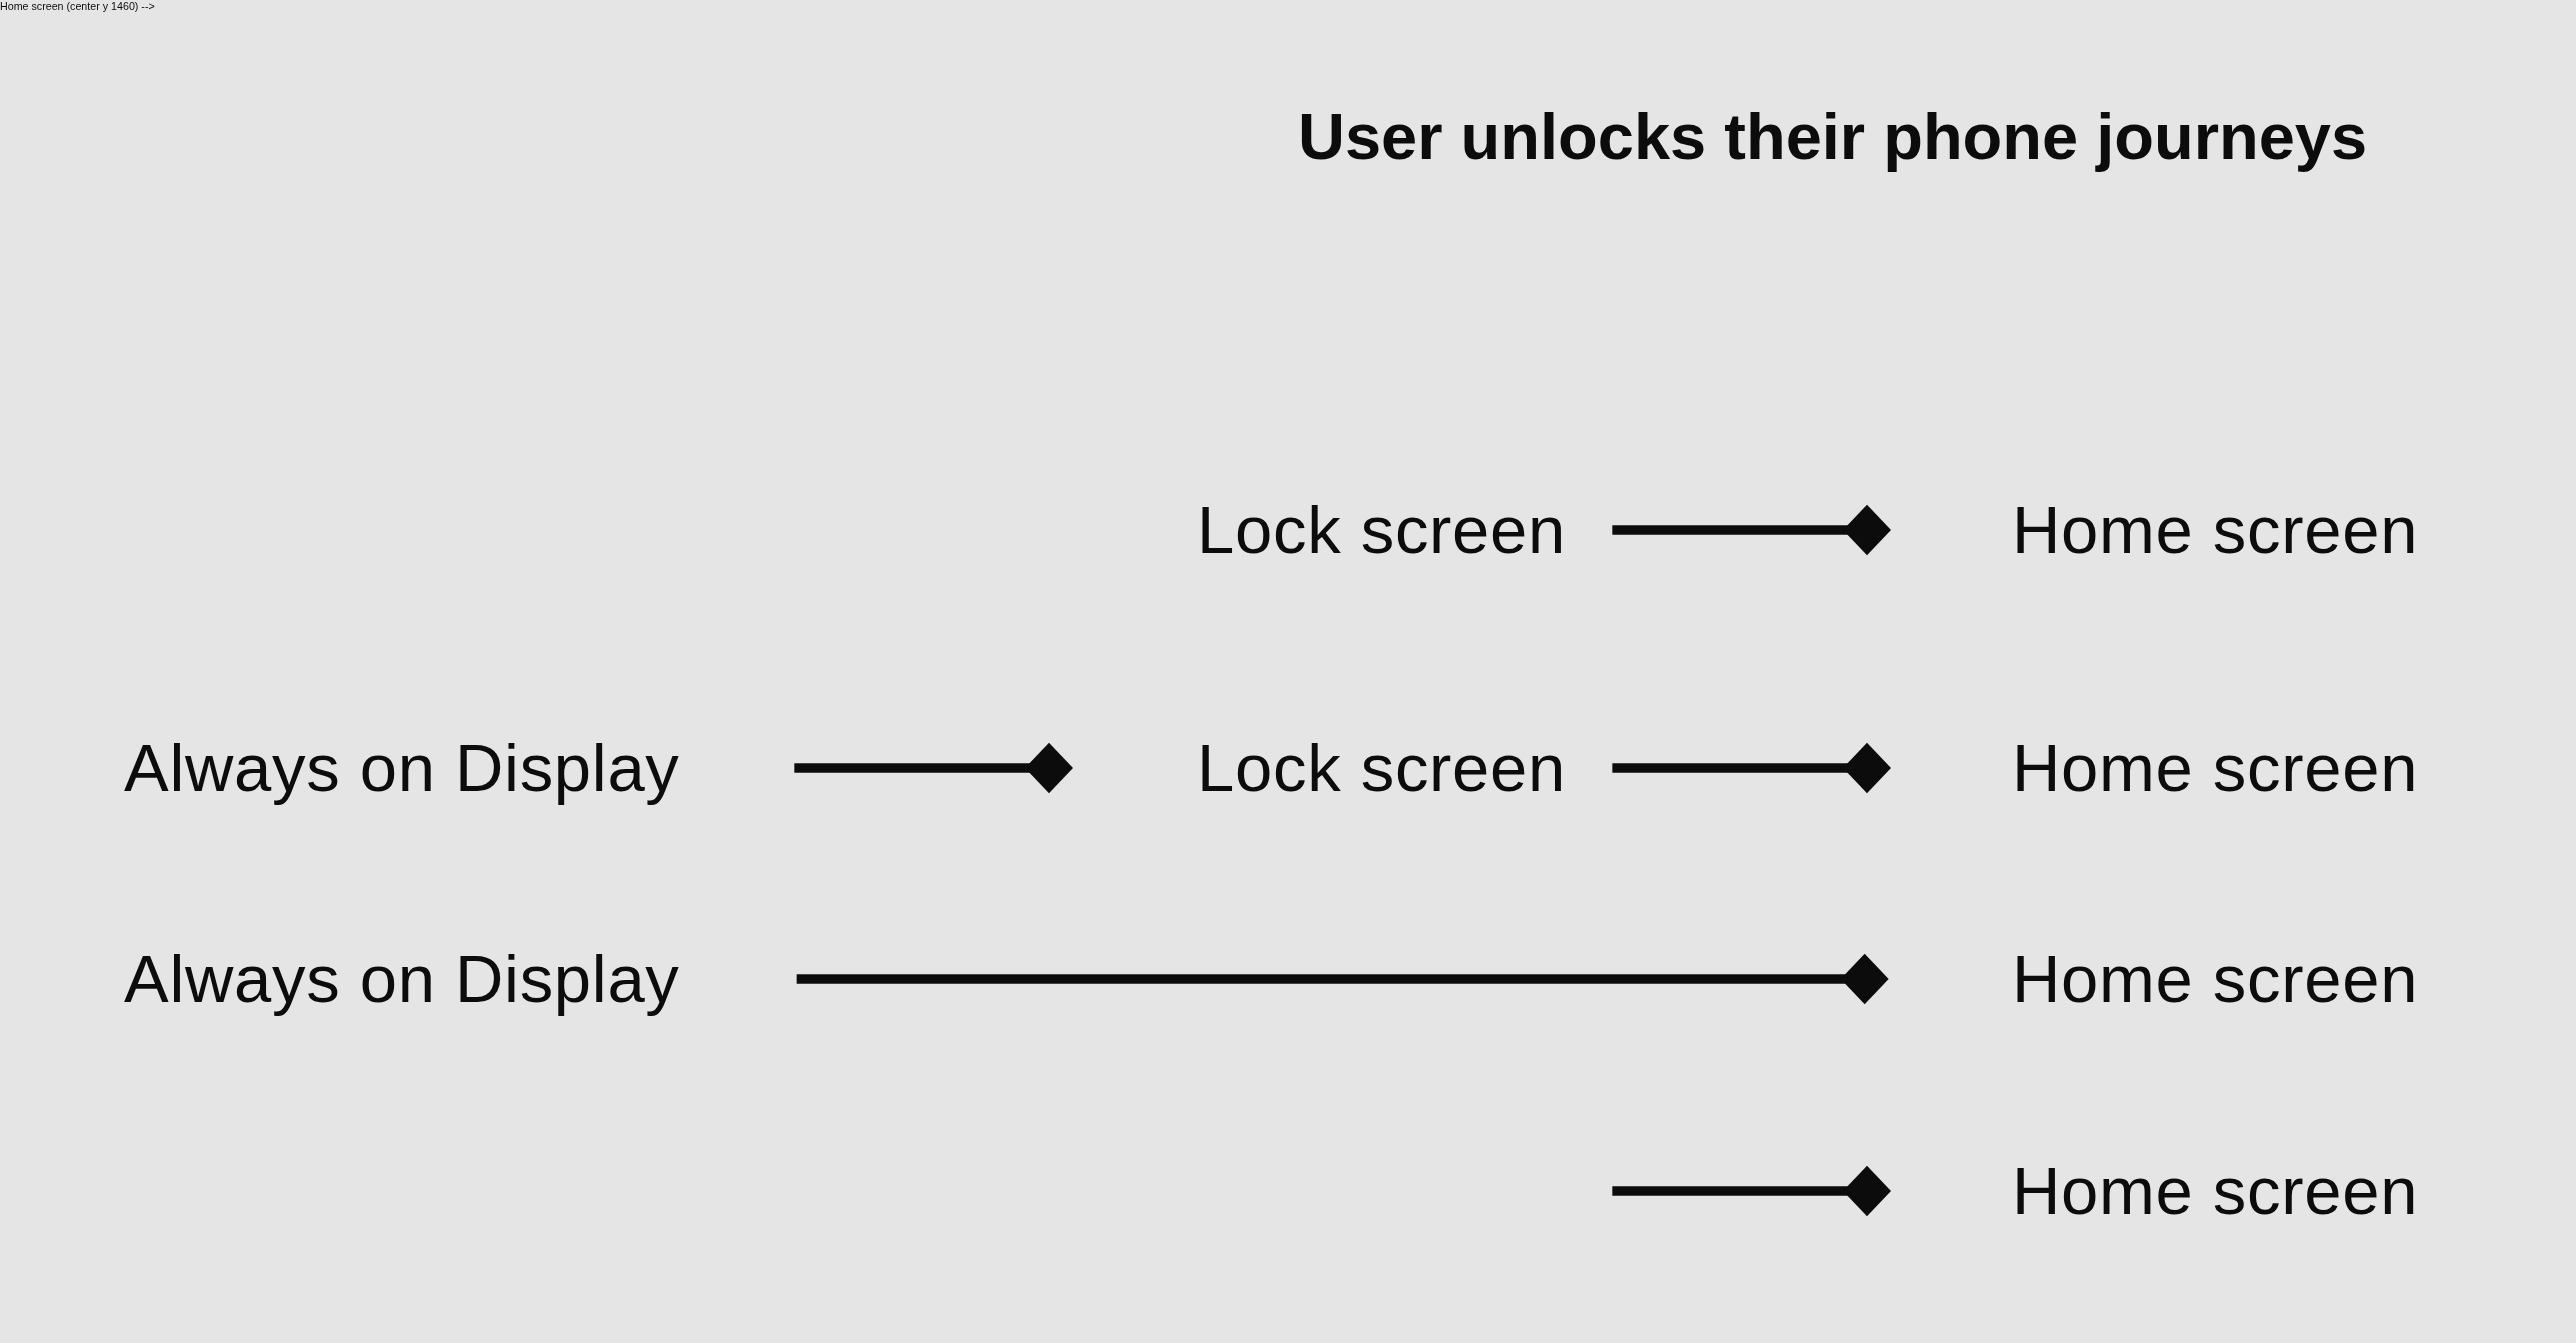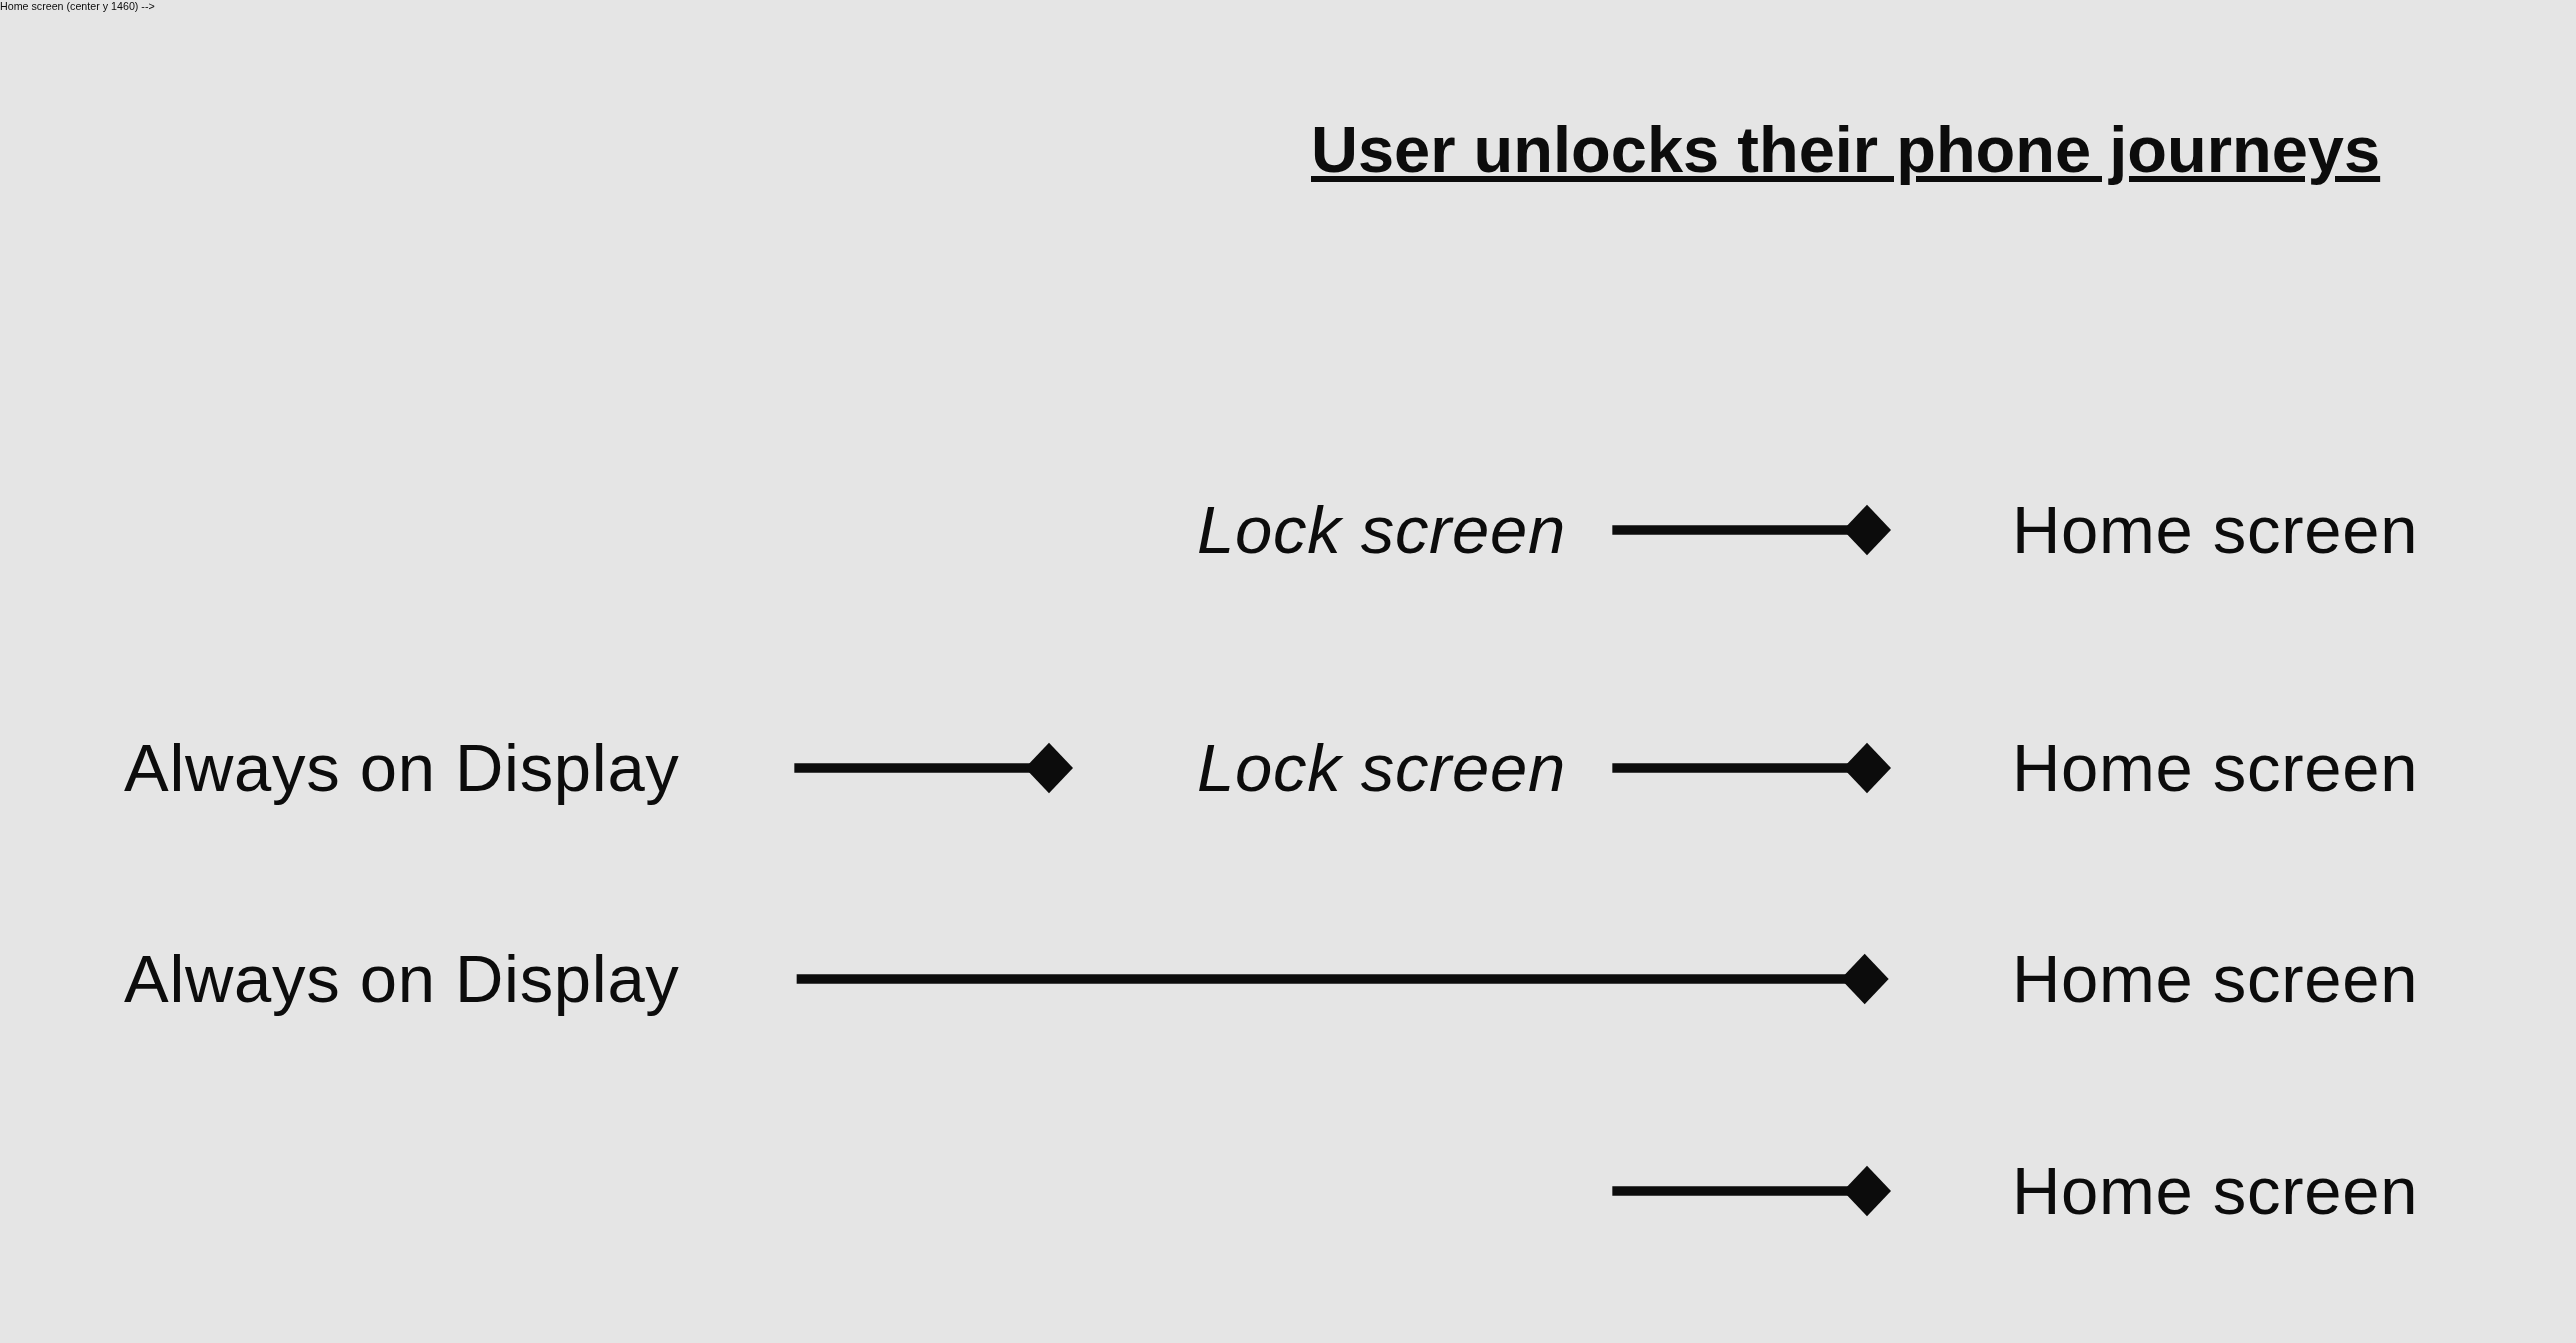--- a/index.html
+++ b/index.html
@@ -12,41 +12,39 @@
     font-family: "Liberation Sans", sans-serif;
   }
   .canvas {
     position: relative;
     width: 2576px;
     height: 1343px;
     overflow: hidden;
   }
   .title {
     position: absolute;
-    margin: 13px;
+    margin: 0;
     left: 1298px;
     top: 99px;
     font-size: 65px;
     font-weight: 700;
     letter-spacing: 0px;
     white-space: nowrap;
-    text-decoration: underline;
   }
   .label {
     position: absolute;
     transform: translateY(-50%);
     font-size: 67px;
     font-weight: 400;
     letter-spacing: 0.7px;
     white-space: nowrap;
     line-height: 1.2;
   }
   .label.right-aligned {
     text-align: center;
-    font-style: italic;
   }
   .arrow {
     position: absolute;
     transform: translateY(-50%);
     height: 60px;
     display: block;
   }
 </style>
 </head>
 <body>

